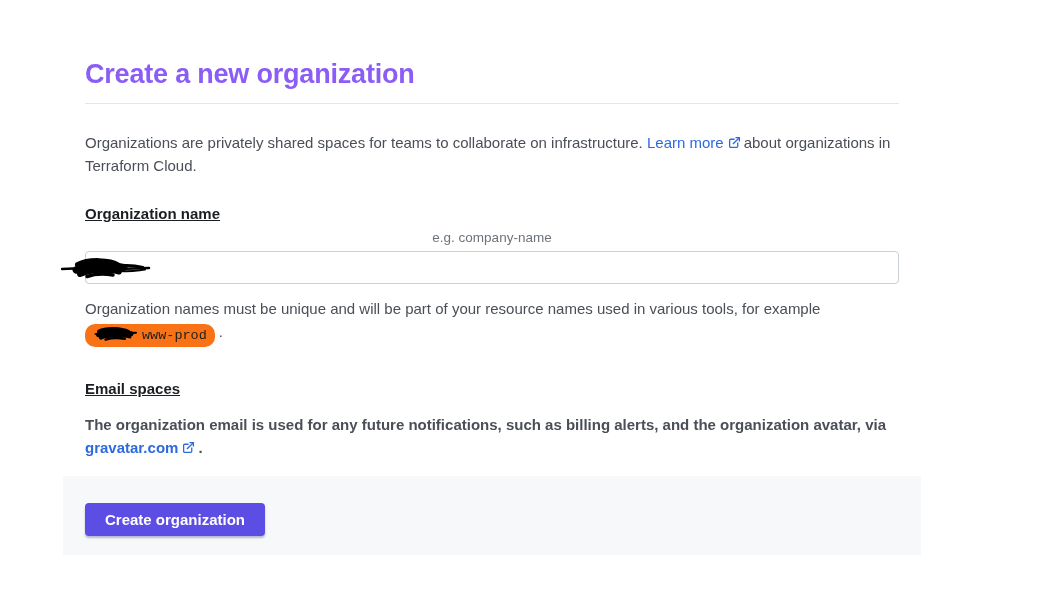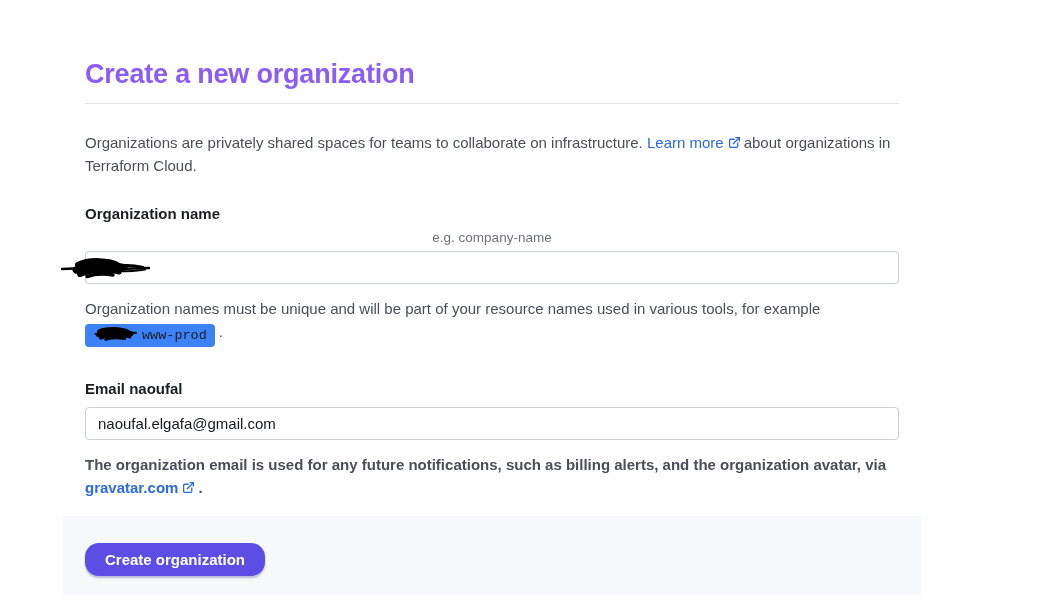--- a/index.html
+++ b/index.html
@@ -44,20 +44,21 @@
     color: var(--color-link, #2d6ae0);
   }
   .ext-icon svg { display: block; width: 13px; height: 13px; }
 
   .field-label {
     margin-top: 26px;
     font-size: 15px;
     line-height: 22px;
     font-weight: 700;
     color: #1b1e22;
+    text-decoration: underline;
   }
   .field-hint {
     margin-top: 3px;
     font-size: 13.5px;
     line-height: 19px;
     color: #6d737b;
     text-align: center;
   }
 
   .input-wrap { position: relative; margin-top: 4px; }
@@ -87,22 +88,22 @@
   .help-text {
     margin-top: 13px;
     font-size: 15px;
     line-height: 23px;
     color: #4a4f57;
   }
   .help-text.email-help { margin-top: 13px; font-weight: bold; }
 
   .code-chip {
     display: inline-block;
-    background: #3b82f6;
-    border-radius: 4px;
+    background: #f97316;
+    border-radius: 10px;
     padding: 2px 8px 3px 6px;
     font-family: "Liberation Mono", monospace;
     font-size: 13.5px;
     color: #1c1e21;
     line-height: 17px;
     vertical-align: -2px;
   }
   .scribble-chip {
     display: inline-block;
     width: 50px; height: 16px;
@@ -123,21 +124,21 @@
   .submit-btn {
     display: inline-block;
     height: 33px;
     padding: 0 20px;
     background: var(--color-accent, #5c4ee5);
     color: #ffffff;
     font-family: "Liberation Sans", sans-serif;
     font-size: 15px;
     font-weight: 700;
     border: none;
-    border-radius: 14px;
+    border-radius: 4px;
     box-shadow: 0 2px 2px rgba(40, 35, 120, 0.30);
     cursor: pointer;
   }
 </style>
 </head>
 <body>
 
 <div class="container">
   <div class="content">
 
@@ -172,24 +173,21 @@
               <path d="M1 10 L12 9" stroke-width="2"></path>
               <path d="M6 7 C14 2.5 34 3 42 7.5" stroke-width="5.5"></path>
               <path d="M5 11 C15 6.5 36 7 46 9.5" stroke-width="6"></path>
               <path d="M8 14.5 C18 10.5 36 11 44 13" stroke-width="5"></path>
               <path d="M14 17 C22 14.5 32 15 38 16" stroke-width="3"></path>
               <path d="M40 9 L52 8.5" stroke-width="2.5"></path>
             </svg><span>www-prod</span></span><span class="suffix-dot">.</span></p>
     </div>
 
     <div class="form-group email-group">
-      <div class="field-label">Email naoufal</div>
-      <div class="input-wrap email">
-        <input class="text-input" type="text" value="naoufal.elgafa@gmail.com" style="">
-      </div>
+      <div class="field-label">Email spaces</div>
       <p class="help-text email-help"><span>The organization email is used for any future notifications, such as billing alerts, and the organization avatar, via</span>
         <a class="text-link">gravatar.com</a><span class="ext-icon"><svg viewBox="0 0 24 24" fill="none" stroke="currentColor" stroke-width="2.4" stroke-linecap="square">
               <path d="M18 13v6a2 2 0 0 1-2 2H5a2 2 0 0 1-2-2V8a2 2 0 0 1 2-2h6"></path>
               <path d="M15 3h6v6"></path>
               <path d="M10 14L20.5 3.5"></path>
             </svg></span><span>.</span></p>
     </div>
 
   </div>
 

